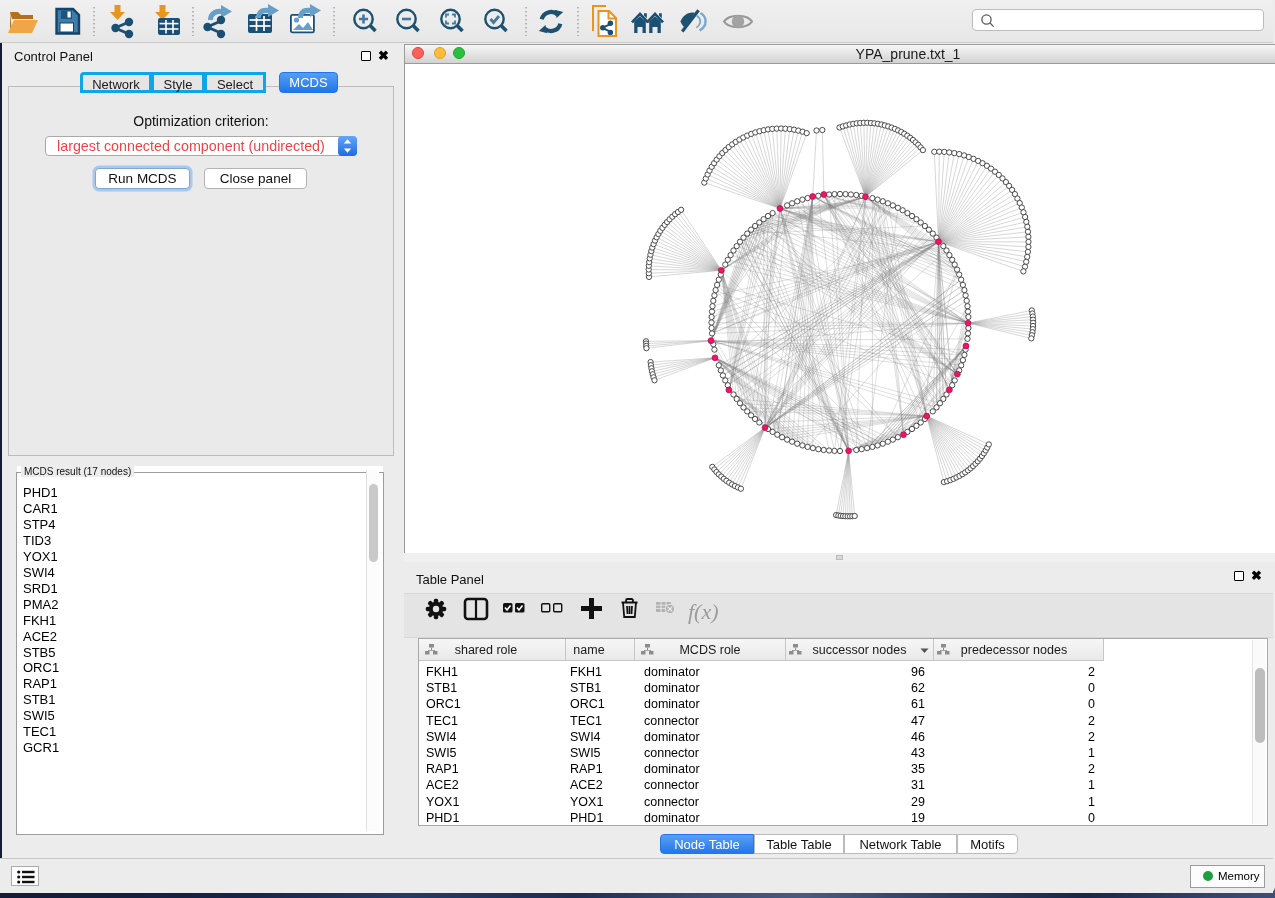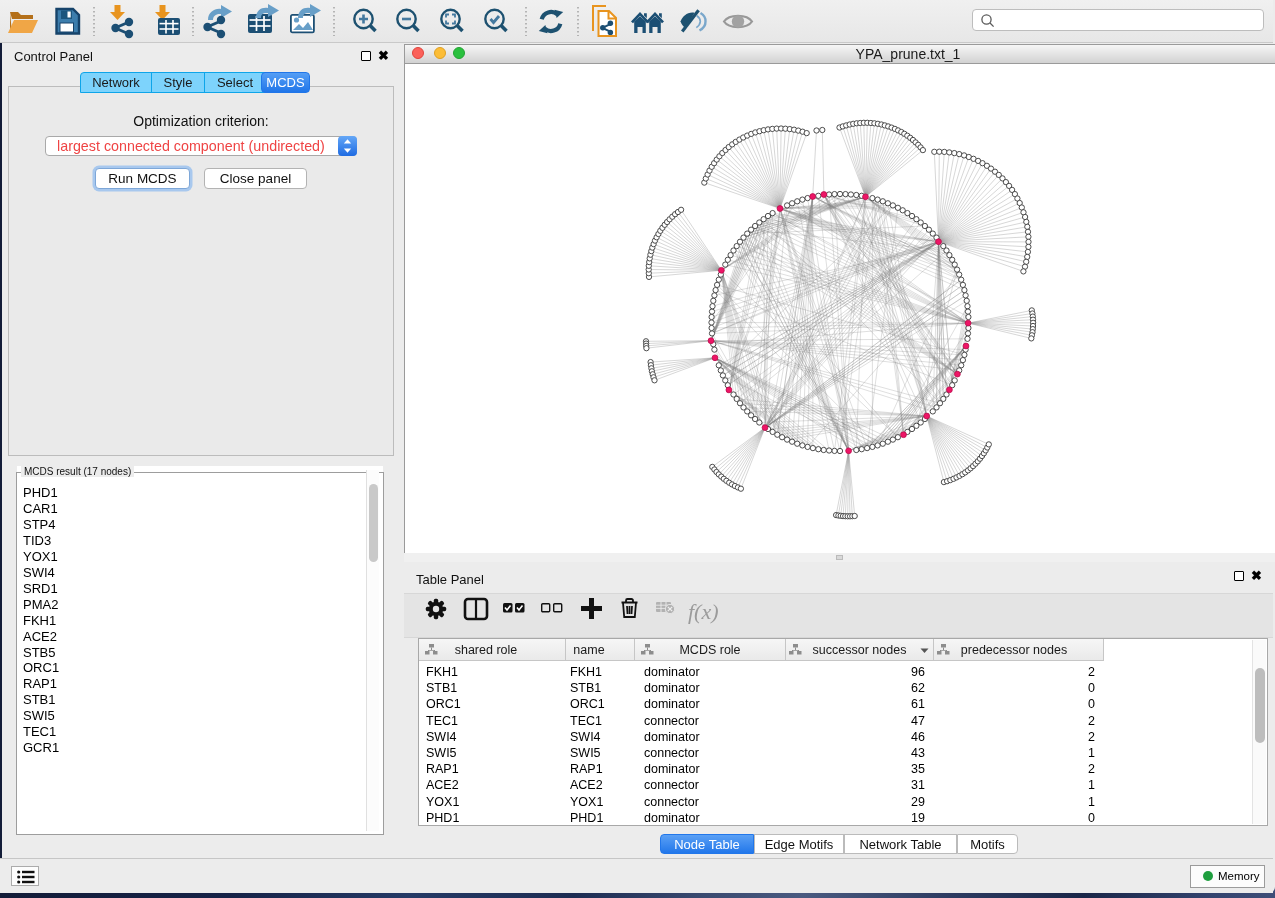--- a/index.html
+++ b/index.html
@@ -7,21 +7,21 @@
 body{font-family:"Liberation Sans",sans-serif;-webkit-font-smoothing:antialiased;}
 .abs{position:absolute;}
 #app{position:absolute;left:2px;top:0;width:1273px;height:893px;background:#ececec;border-radius:0 0 6px 6px;overflow:hidden;}
 #desk{position:absolute;left:0;top:0;width:1275px;height:898px;background:linear-gradient(90deg,#131c38 0%,#162247 18%,#253a66 32%,#1d2c52 45%,#3a4a70 55%,#4a5a80 63%,#2c3a60 75%,#1a2648 85%,#33436e 95%,#3e4e78 100%);}
 
 #toolbar{position:absolute;left:0;top:0;width:1273px;height:43px;background:linear-gradient(#f0f0f0,#e7e7e7);border-bottom:1px solid #c9c9c9;}
 #searchbox{position:absolute;left:972px;top:9px;width:292px;height:22px;background:#fff;border:1px solid #bdbdbd;border-radius:4px;}
 #cp-title{position:absolute;left:14px;top:49px;font-size:13px;color:#111;}
 .wbtn{position:absolute;top:51px;width:10px;height:10px;border:1.5px solid #000;background:#fff;border-radius:1px;}
 .xbtn{position:absolute;top:48px;font-size:13px;font-weight:bold;color:#000;}
-.tab{position:absolute;top:72px;height:21px;background:#7dd3fc;border:1px solid #0ea5e9;font-size:13px;color:#1a1a1a;text-align:center;line-height:20px;}
+.tab{position:absolute;top:72px;height:21px;background:#e5e5e5;border:3px solid #0ea5e9;font-size:13px;color:#1a1a1a;text-align:center;line-height:20px;}
 .tabsel{background:linear-gradient(#559ef5,#2076e9);color:#fff;border:1px solid #2076e9;border-radius:4px;}
 #cp-content{position:absolute;left:8px;top:86px;width:386px;height:370px;background:#eaeaea;border:1px solid #bcbcbc;border-top:1px solid #bcbcbc;}
 #optlab{position:absolute;left:0px;top:113px;width:402px;text-align:center;font-size:14px;color:#111;}
 #combo{position:absolute;left:45px;top:136px;width:312px;height:20px;background:#fff;border:1px solid #a9a9a9;border-radius:4px;font-size:14.3px;color:#ef4444;text-align:left;padding-left:11px;line-height:19px;}
 #combo .step{position:absolute;right:-1px;top:-1px;width:19px;height:20px;border-radius:4px;background:linear-gradient(#64a7f7,#1e6be2);}
 .btn{position:absolute;height:21px;background:#fff;border:1px solid #b3b3b3;border-radius:4px;font-size:13.5px;color:#111;text-align:center;line-height:19px;}
 #runbtn{box-shadow:0 0 0 2.5px #a8c8ee;border-color:#7ea7d8;}
 
 #grp{position:absolute;left:16px;top:472px;width:368px;height:363px;border:1px solid #9d9d9d;background:#fff;}
 #grpwhite{position:absolute;left:17px;top:466px;width:366px;height:8px;background:#fff;}
@@ -199,21 +199,21 @@
       <line x1="10" y1="10" x2="13.6" y2="13.6" stroke="#5a5a5a" stroke-width="1.3"></line>
     </svg>
   </div>
 <div id="cp-title">Control Panel</div>
 <div class="wbtn" style="left:361px"></div>
 <div class="xbtn" style="left:378px">✖</div>
 <div id="cp-content"></div>
 <div class="tab" style="left:80px;width:72px;border-radius:4px 0 0 0">Network</div>
 <div class="tab" style="left:151px;width:54px">Style</div>
 <div class="tab" style="left:204px;width:62px">Select</div>
-<div class="tab tabsel" style="left:261px;width:49px">MCDS</div>
+<div class="tab tabsel" style="left:279px;width:59px">MCDS</div>
 <div id="optlab">Optimization criterion:</div>
 <div id="combo">largest connected component (undirected)<span class="step">
       <svg width="19" height="20" viewBox="0 0 19 20" style="position:absolute;left:0;top:0">
         <path d="M9.5 3.2 L13.2 7.6 H5.8 Z" fill="#fff"></path>
         <path d="M9.5 16.8 L13.2 12.4 H5.8 Z" fill="#fff"></path>
       </svg>
     </span></div>
 <div class="btn" id="runbtn" style="left:95px;top:168px;width:95px">Run MCDS</div>
 <div class="btn" style="left:204px;top:168px;width:103px">Close panel</div>
 <div id="grpwhite"></div>
@@ -726,21 +726,21 @@
         <line x1="0" y1="6.4" x2="15" y2="6.4"></line>
         <line x1="5" y1="0" x2="5" y2="10"></line>
         <line x1="10" y1="0" x2="10" y2="10"></line>
       </g>
       <circle cx="14" cy="7" r="4.6" fill="#777" stroke="#e4e4e4" stroke-width="1"></circle>
       <path d="M11.8 4.8l4.4 4.4M16.2 4.8l-4.4 4.4" stroke="#fff" stroke-width="1.2"></path>
     </g>
   <text x="284" y="26" font-family="Liberation Serif,serif" font-style="italic" font-size="22" fill="#9b9b9b">f(x)</text>
 </svg>
 <div class="btab btabsel" style="left:660px;width:94px;border-radius:4px 0 0 4px">Node Table</div>
-<div class="btab" style="left:754px;width:90px">Edge Motifs</div>
+<div class="btab" style="left:754px;width:90px">Table Table</div>
 <div class="btab" style="left:844px;width:113px">Network Table</div>
 <div class="btab" style="left:957px;width:61px;border-radius:0 4px 4px 0">Motifs</div>
 <div id="status"></div>
 <div id="listbtn">
     <svg style="position:absolute;left:5px;top:3px" width="18" height="14" viewBox="0 0 18 14">
       <g fill="#111">
         <circle cx="1.7" cy="2" r="1.6"></circle>
         <circle cx="1.7" cy="7" r="1.6"></circle>
         <circle cx="1.7" cy="12" r="1.6"></circle>
         <rect x="5" y="0.8" width="12.5" height="2.4"></rect>

